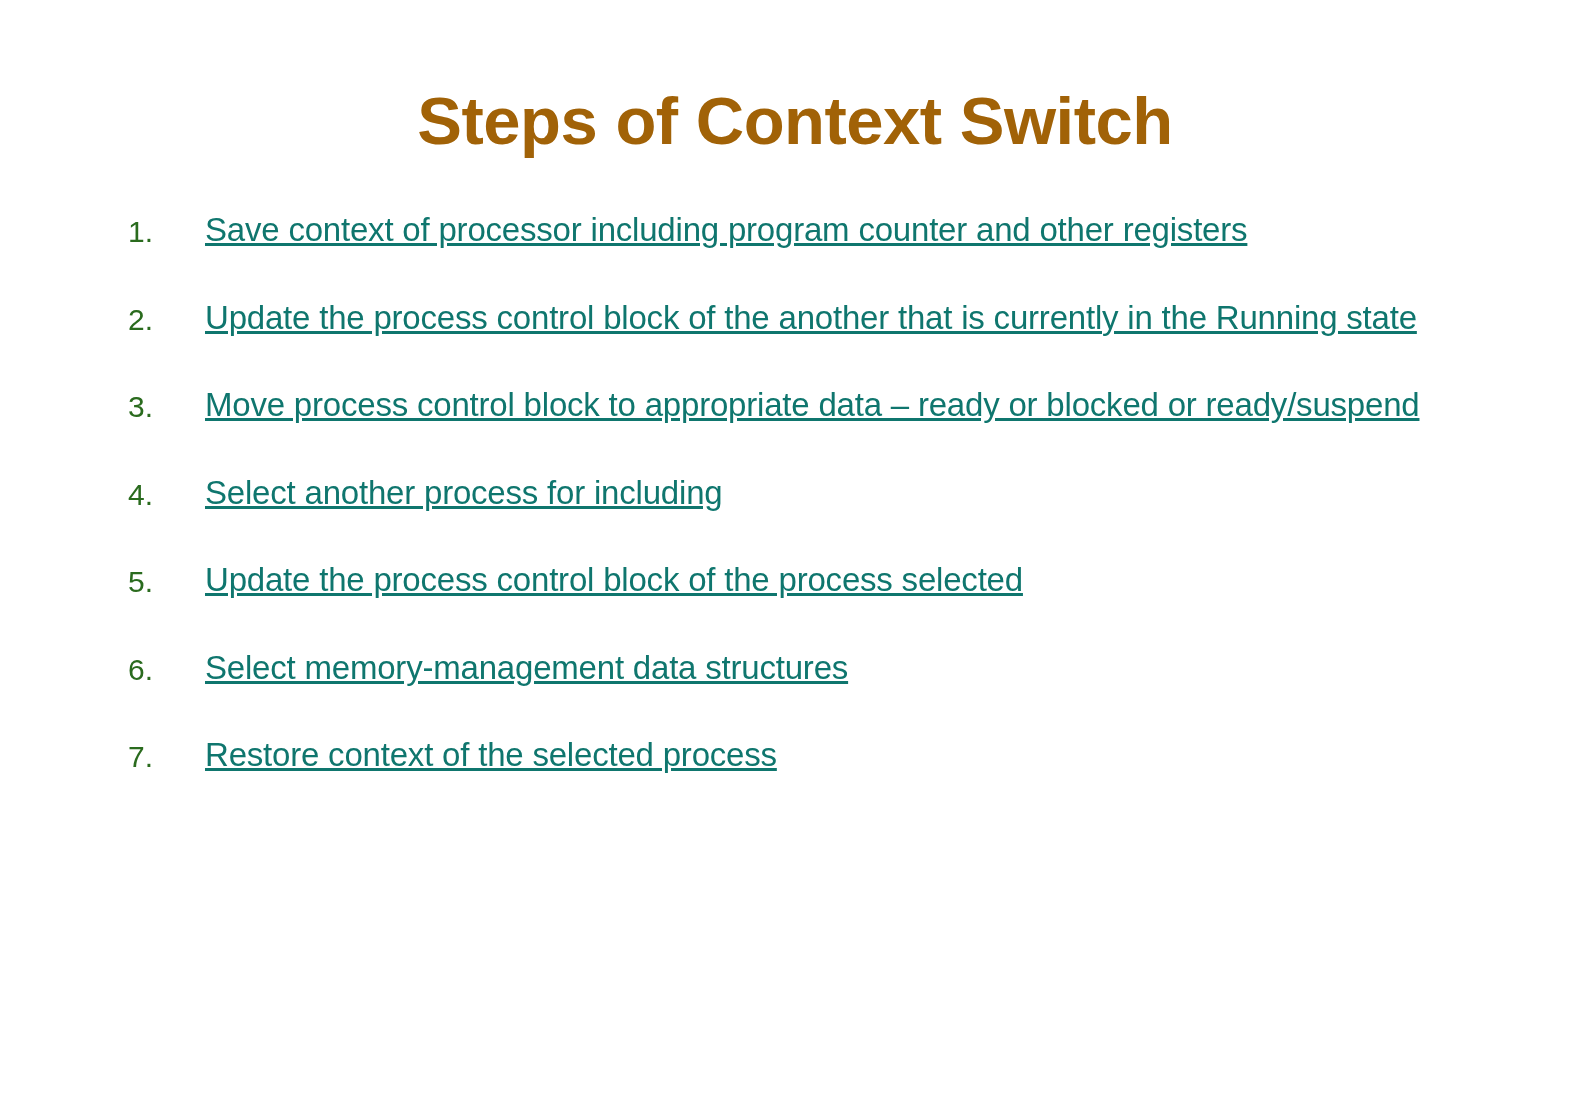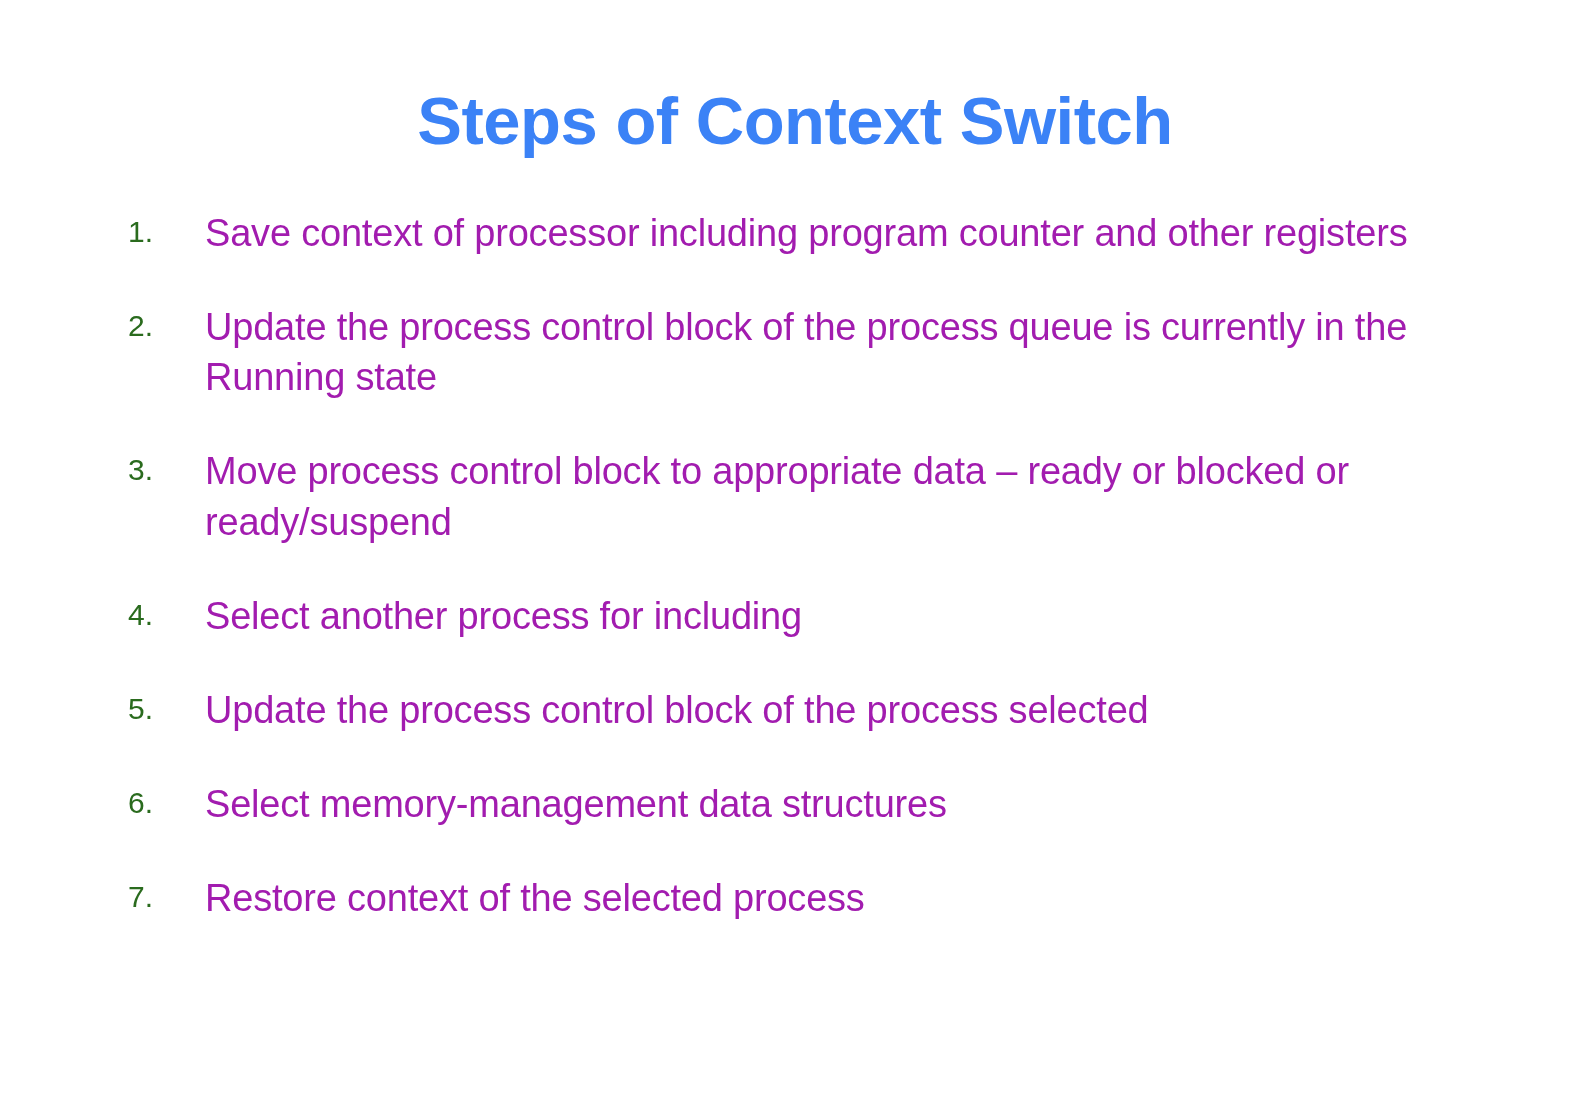--- a/index.html
+++ b/index.html
@@ -23,21 +23,21 @@
   }
 
   .slide-title {
     position: absolute;
     left: 0;
     top: 42px;
     width: 1590px;
     text-align: center;
     font-size: 67px;
     font-weight: bold;
-    color: #3b82f6;
+    color: #a16207;
     letter-spacing: -0.5px;
     line-height: 1.0;
     white-space: nowrap;
   }
 
   .steps-list {
     position: absolute;
     left: 120px;
     top: 208px;
     width: 1360px;
@@ -65,44 +65,45 @@
     width: 52px;
     text-align: left;
     font-size: 30px;
     color: #2a6b1e;
     line-height: 1;
     font-weight: normal;
   }
 
   .step-text {
     display: block;
-    font-size: 38px;
-    color: #a21caf;
+    font-size: 33px;
+    color: #0f766e;
     line-height: 1.32;
     letter-spacing: -0.2px;
     font-weight: normal;
+    text-decoration: underline;
   }
 </style>
 </head>
 <body>
 
 <div class="slide">
 
   <h1 class="slide-title">Steps of Context Switch</h1>
 
   <ol class="steps-list">
 
     <li class="step-item">
       <span class="step-number">1.</span>
       <span class="step-text">Save context of processor including program counter and other registers</span>
     </li>
 
     <li class="step-item">
       <span class="step-number">2.</span>
-      <span class="step-text">Update the process control block of the process queue is currently in the Running state</span>
+      <span class="step-text">Update the process control block of the another that is currently in the Running state</span>
     </li>
 
     <li class="step-item">
       <span class="step-number">3.</span>
       <span class="step-text">Move process control block to appropriate data – ready or blocked or ready/suspend</span>
     </li>
 
     <li class="step-item">
       <span class="step-number">4.</span>
       <span class="step-text">Select another process for including</span>

